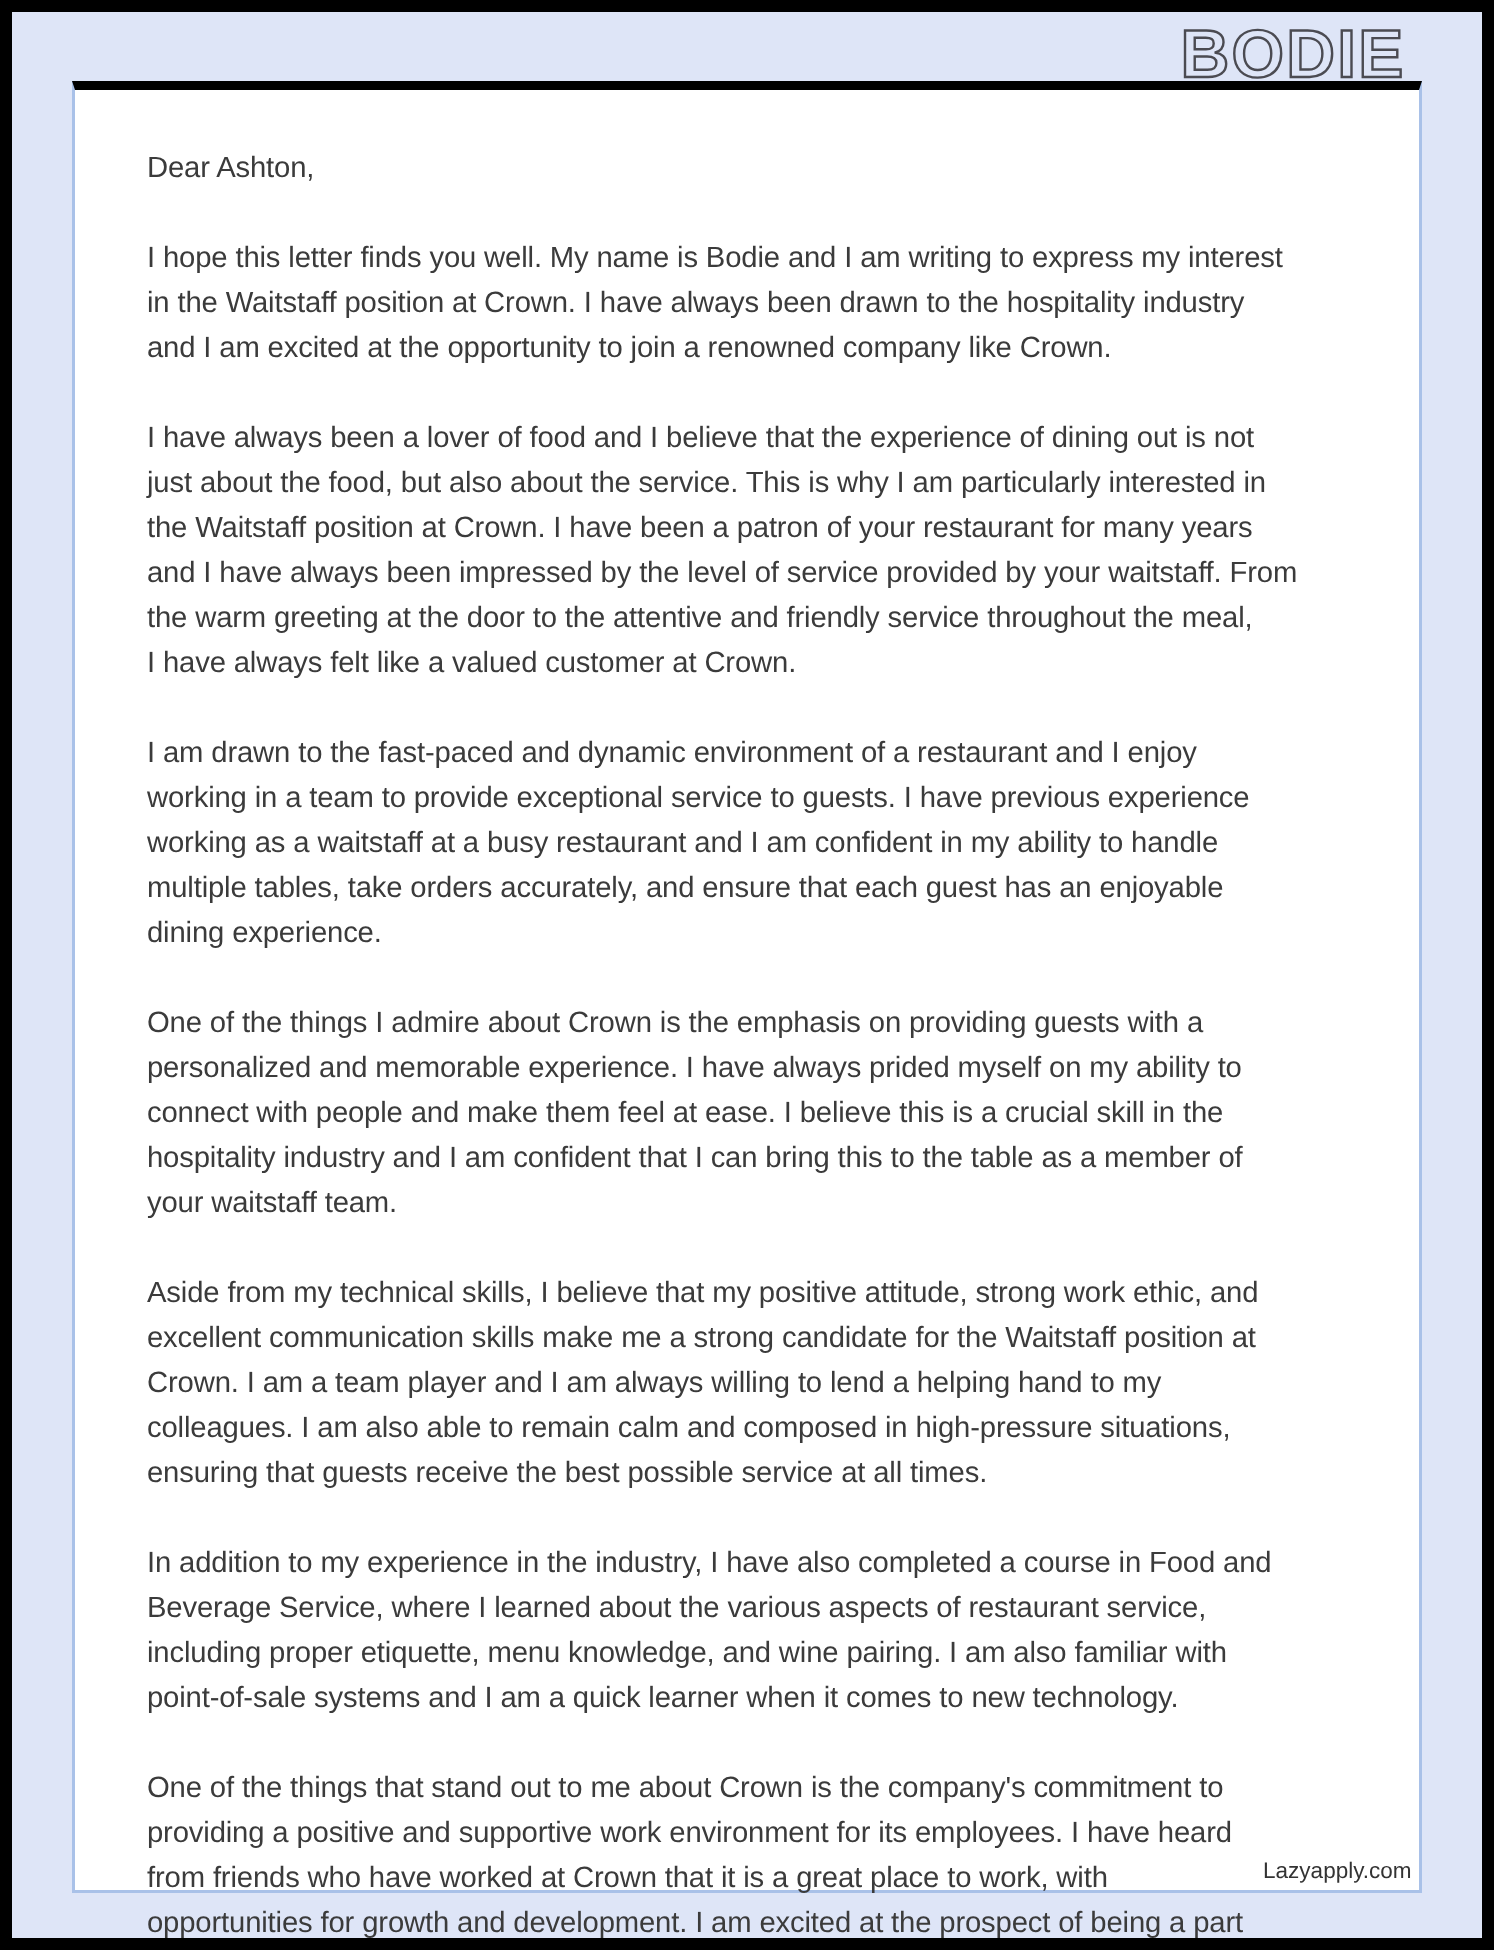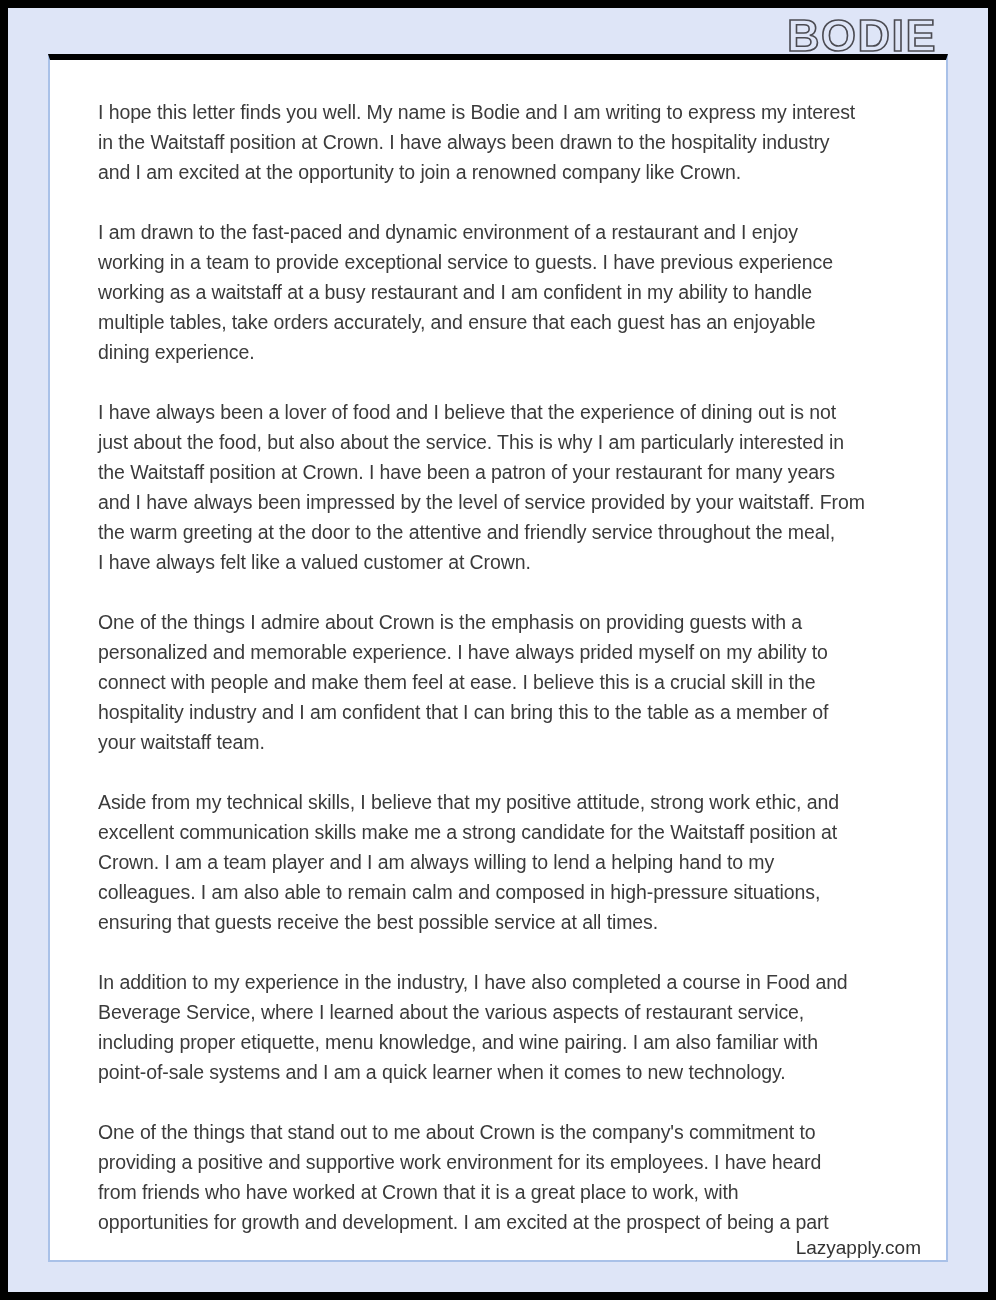--- a/index.html
+++ b/index.html
@@ -54,55 +54,56 @@
     margin: 0 0 30px 0;
     font-size: 19.5px;
     line-height: 30px;
     font-weight: 300;
     letter-spacing: -0.1px;
     color: var(--text, #3b3b3b);
     white-space: pre;
   }
   .watermark {
     position: absolute;
-    right: 25px;
+    right: 5px;
     bottom: 3px;
-    font-size: 19px;
+    font-size: 15px;
     line-height: 18px;
     color: var(--watermark, #333333);
     letter-spacing: 0;
   }
 </style>
 </head>
 <body>
 
 <div class="frame">
   <div class="canvas">
 
     <div class="brand">BODIE</div>
 
     <div class="page">
 
+      <p class="para">Dear Ashton,</p>
 
       <p class="para">I hope this letter finds you well. My name is Bodie and I am writing to express my interest
 in the Waitstaff position at Crown. I have always been drawn to the hospitality industry
 and I am excited at the opportunity to join a renowned company like Crown.</p>
-
-      <p class="para">I am drawn to the fast-paced and dynamic environment of a restaurant and I enjoy
-working in a team to provide exceptional service to guests. I have previous experience
-working as a waitstaff at a busy restaurant and I am confident in my ability to handle
-multiple tables, take orders accurately, and ensure that each guest has an enjoyable
-dining experience.</p>
 
       <p class="para">I have always been a lover of food and I believe that the experience of dining out is not
 just about the food, but also about the service. This is why I am particularly interested in
 the Waitstaff position at Crown. I have been a patron of your restaurant for many years
 and I have always been impressed by the level of service provided by your waitstaff. From
 the warm greeting at the door to the attentive and friendly service throughout the meal,
 I have always felt like a valued customer at Crown.</p>
+
+      <p class="para">I am drawn to the fast-paced and dynamic environment of a restaurant and I enjoy
+working in a team to provide exceptional service to guests. I have previous experience
+working as a waitstaff at a busy restaurant and I am confident in my ability to handle
+multiple tables, take orders accurately, and ensure that each guest has an enjoyable
+dining experience.</p>
 
       <p class="para">One of the things I admire about Crown is the emphasis on providing guests with a
 personalized and memorable experience. I have always prided myself on my ability to
 connect with people and make them feel at ease. I believe this is a crucial skill in the
 hospitality industry and I am confident that I can bring this to the table as a member of
 your waitstaff team.</p>
 
       <p class="para">Aside from my technical skills, I believe that my positive attitude, strong work ethic, and
 excellent communication skills make me a strong candidate for the Waitstaff position at
 Crown. I am a team player and I am always willing to lend a helping hand to my

